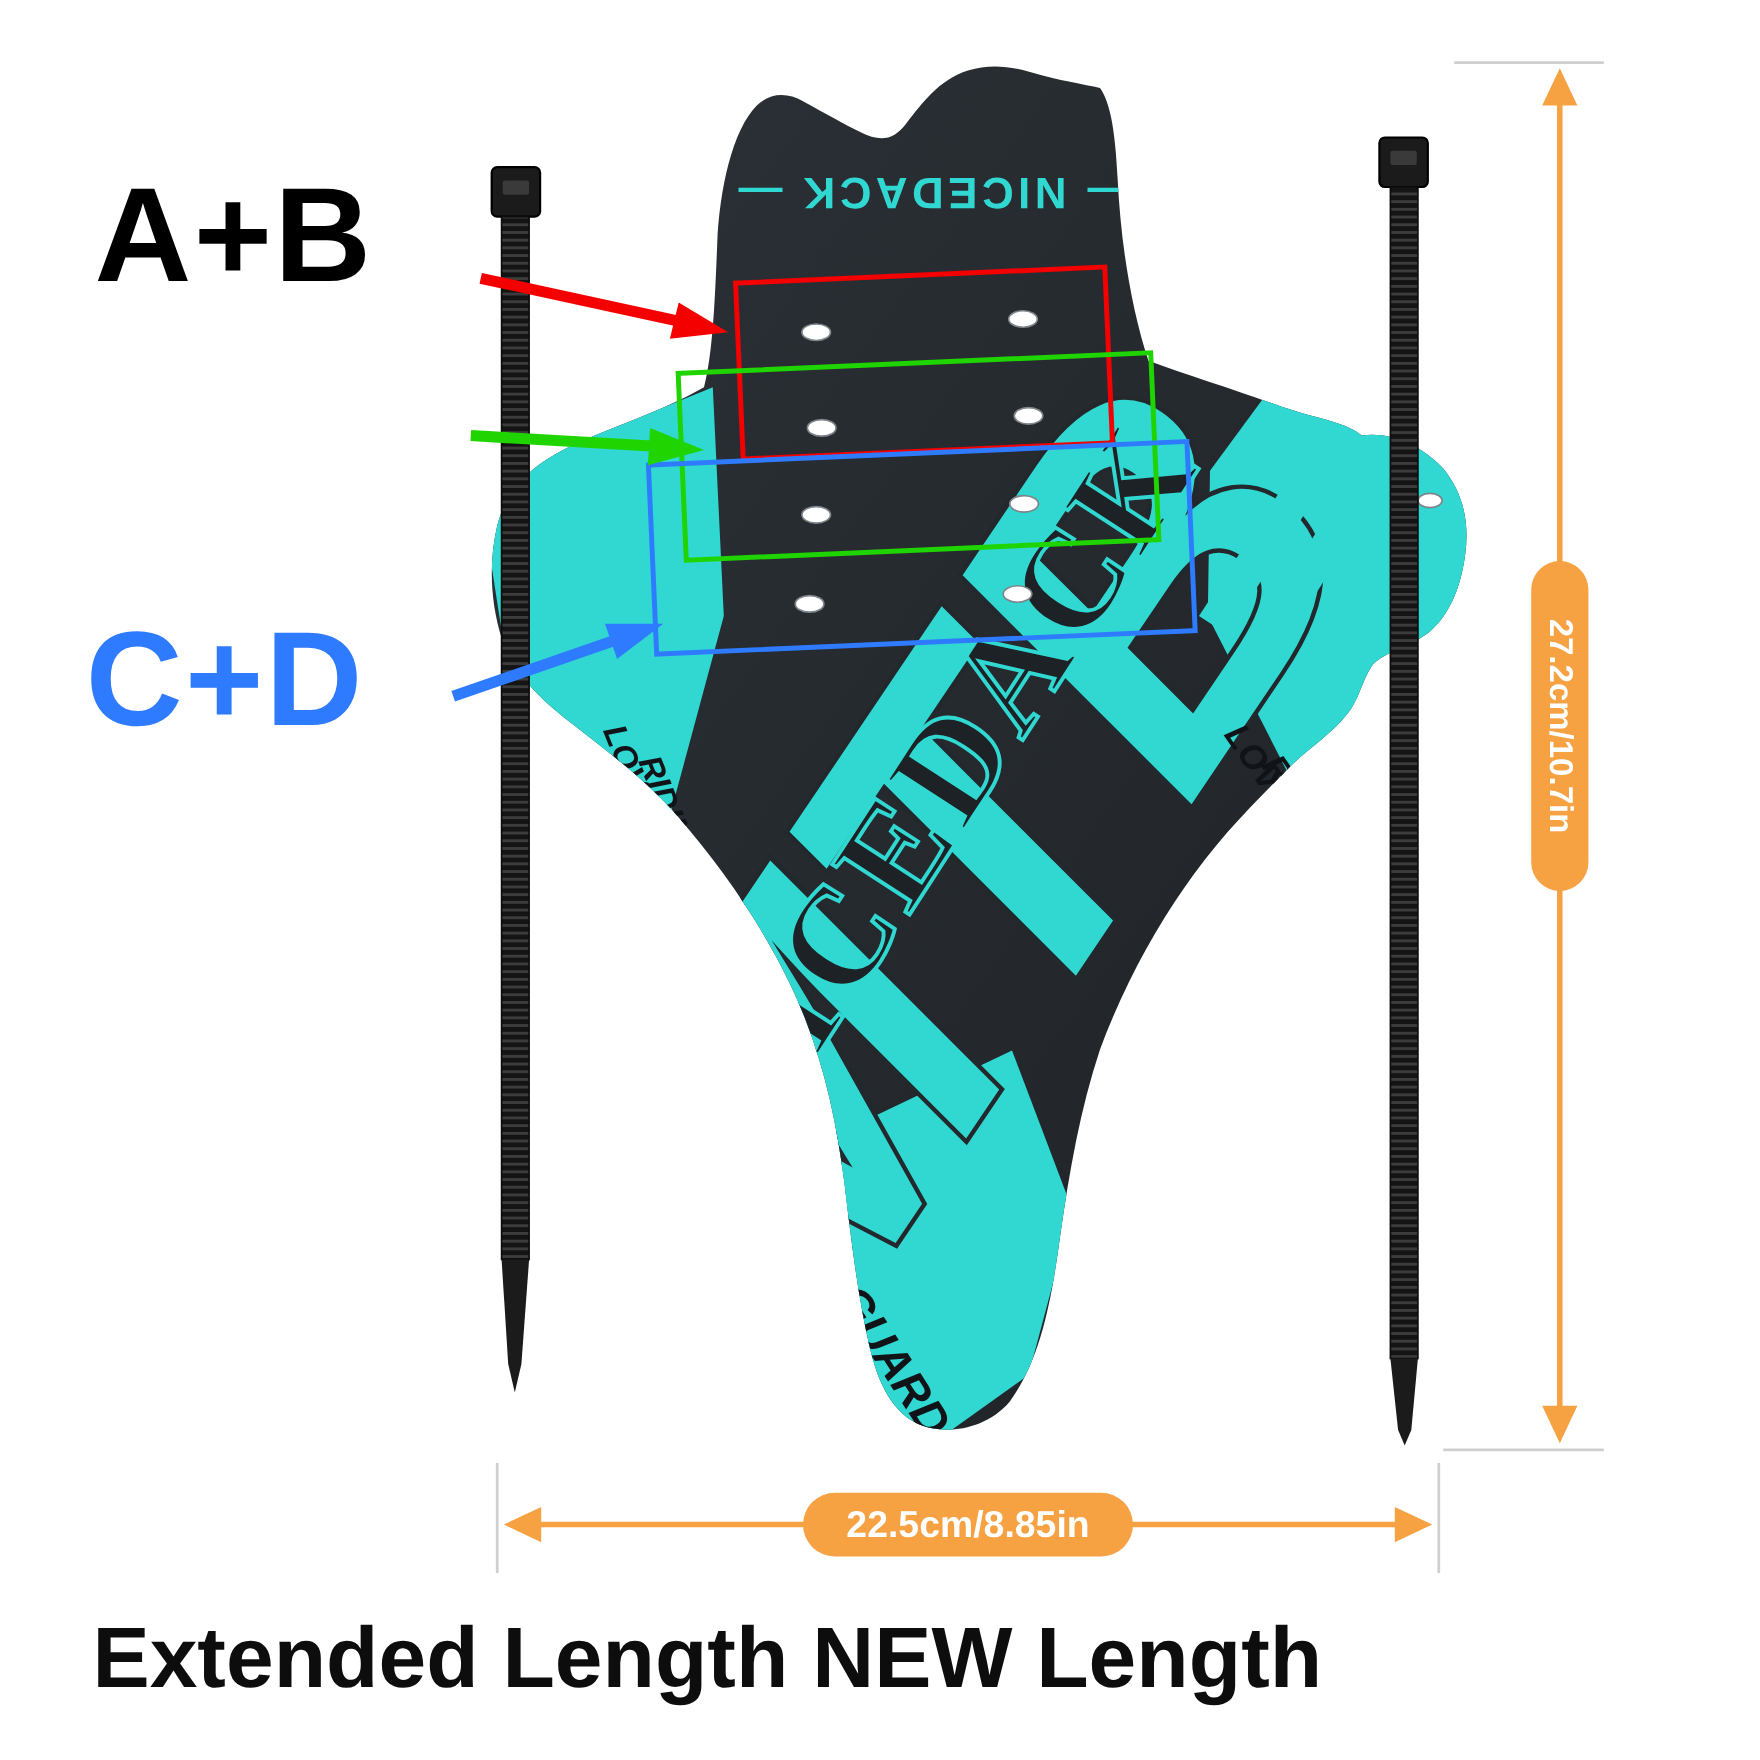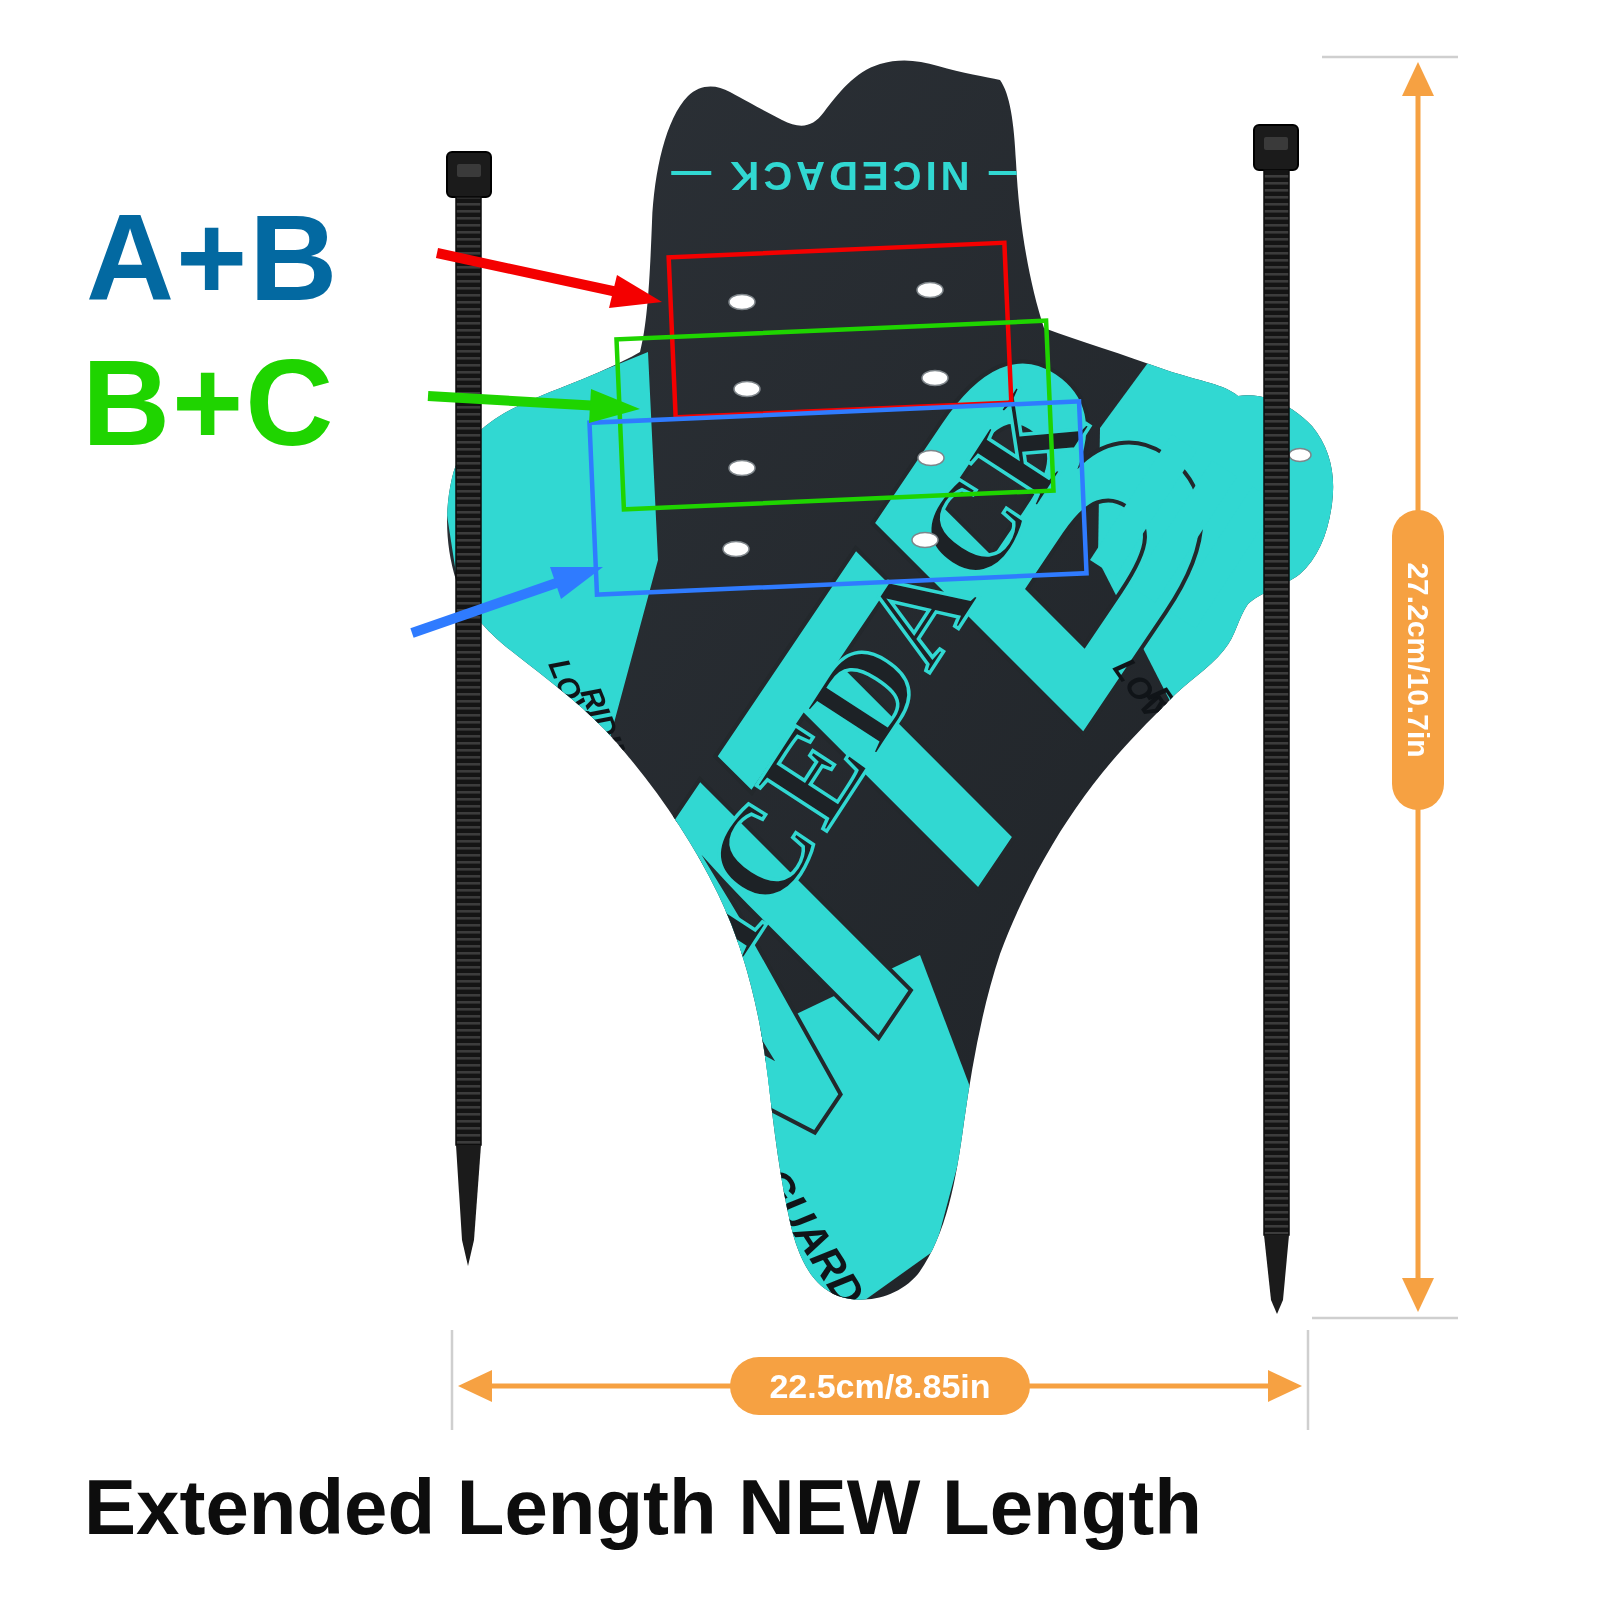--- a/index.html
+++ b/index.html
@@ -2,21 +2,21 @@
 <html><head>
 <meta charset="utf-8">
 <style>
   html,body{margin:0;padding:0;background:#ffffff;}
   .canvas{
     position:relative;width:1600px;height:1600px;background:#ffffff;
     overflow:hidden;font-family:"Liberation Sans",sans-serif;
   }
   .figure-svg{position:absolute;left:0;top:0;}
   .big-label{position:absolute;font-weight:700;font-size:122px;line-height:1;letter-spacing:2px;}
-  .label-ab{left:86px;top:152px;color:#0369a1;margin-top:45px;}
+  .label-ab{left:86px;top:152px;color:#000000;}
   .label-bc{left:82px;top:342px;color:#1fd400;}
   .label-cd{left:78px;top:556px;color:#2f7bff;}
   .badge{
     position:absolute;background:#f6a142;color:#ffffff;font-weight:700;
     display:flex;align-items:center;justify-content:center;white-space:nowrap;
   }
   .badge-h{left:730px;top:1357px;width:300px;height:58px;border-radius:29px;font-size:34px;}
   .badge-v{
     left:1268px;top:634px;width:300px;height:52px;border-radius:26px;font-size:30px;
     transform:rotate(90deg);transform-origin:center;
@@ -132,19 +132,19 @@
       <polygon points="1418,1312 1402,1278 1434,1278" fill="#f6a142"></polygon>
     </g>
     <g>
       <line x1="488" y1="1386" x2="1272" y2="1386" stroke="#f6a142" stroke-width="5"></line>
       <polygon points="458,1386 492,1370 492,1402" fill="#f6a142"></polygon>
       <polygon points="1302,1386 1268,1370 1268,1402" fill="#f6a142"></polygon>
     </g>
   </svg>
 
   <div class="big-label label-ab">A+B</div>
-  <div class="big-label label-bc">B+C</div>
+  <div class="big-label label-cd">C+D</div>
 
   <div class="badge badge-v">27.2cm/10.7in</div>
   <div class="badge badge-h">22.5cm/8.85in</div>
 
   <div class="caption">Extended Length NEW Length</div>
 </div>
 
 </body></html>

